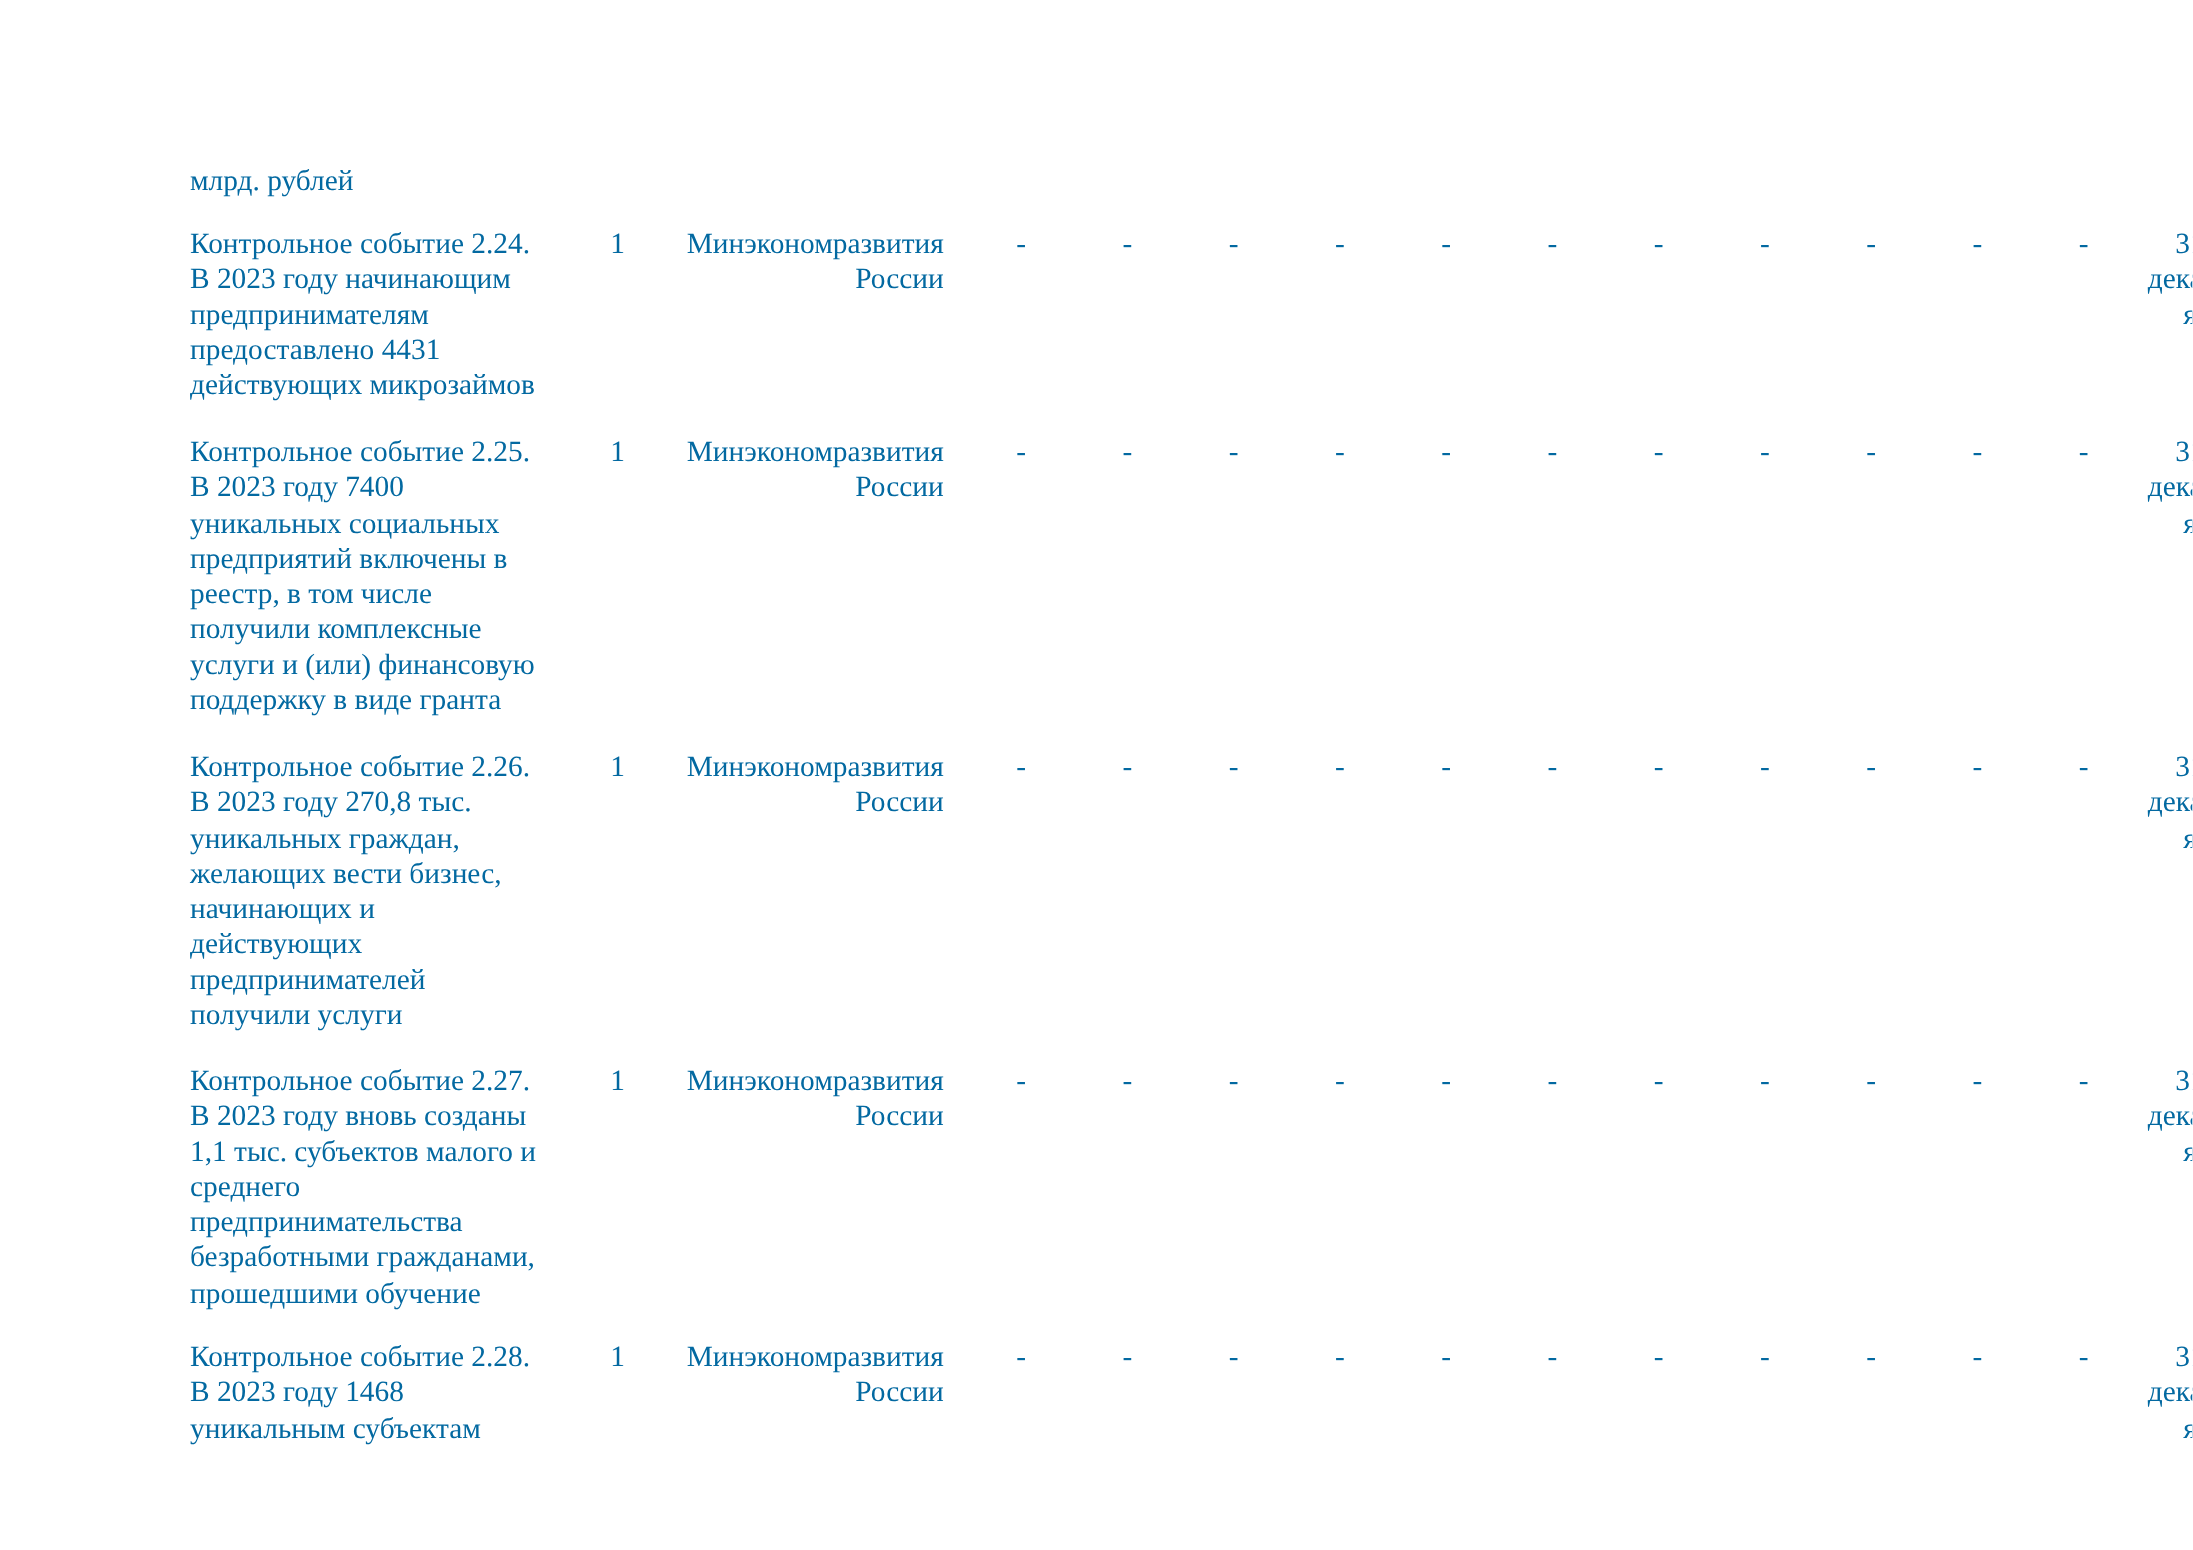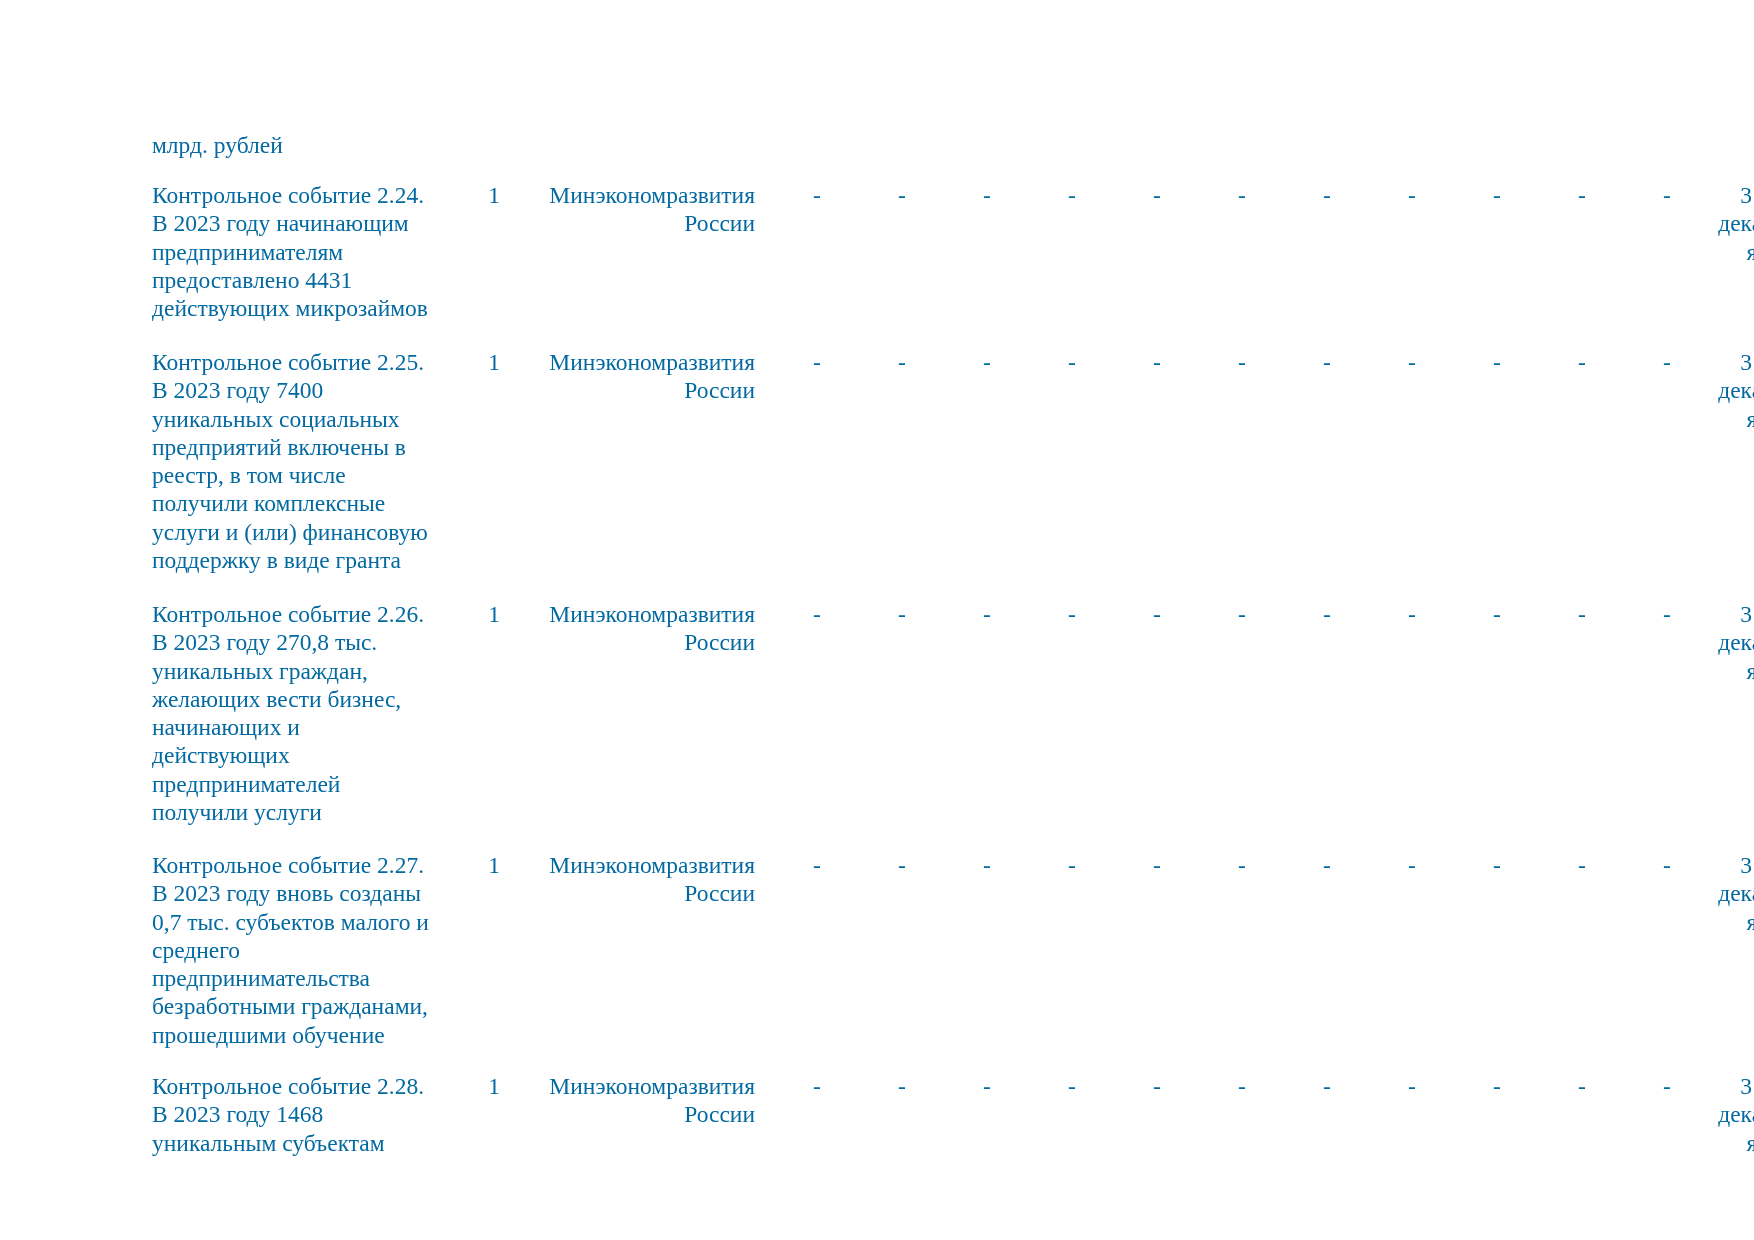--- a/index.html
+++ b/index.html
@@ -141,21 +141,21 @@
       <div class="cell val" style="left: 1284.5px;">-</div>
       <div class="cell val" style="left: 1369.5px;">-</div>
       <div class="cell val" style="left: 1454.5px;">-</div>
       <div class="cell val" style="left: 1539.5px;">-</div>
       <div class="cell val" style="left: 1624.5px;">-</div>
     </div>
 
   <div class="row" style="top:851px">
     <div class="cell desc">Контрольное событие 2.27.
 В 2023 году вновь созданы
-0,7 тыс. субъектов малого и
+1,1 тыс. субъектов малого и
 среднего
 предпринимательства
 безработными гражданами,
 прошедшими обучение</div>
     <div class="cell num">1</div>
     <div class="cell resp">Минэкономразвития
 России</div>
     <div class="cell deadline">31
 декабр
 я</div>

